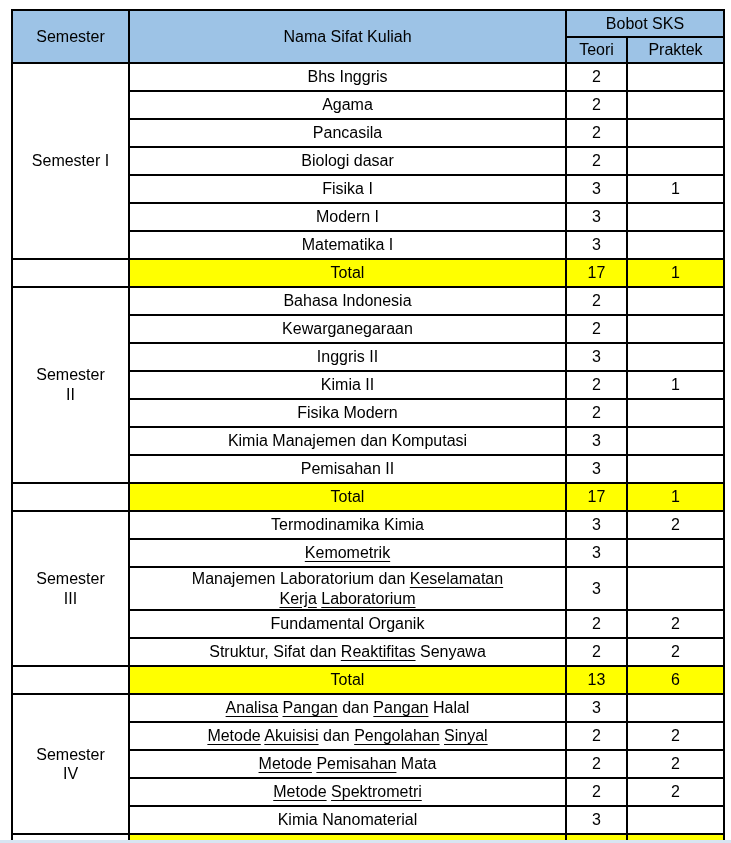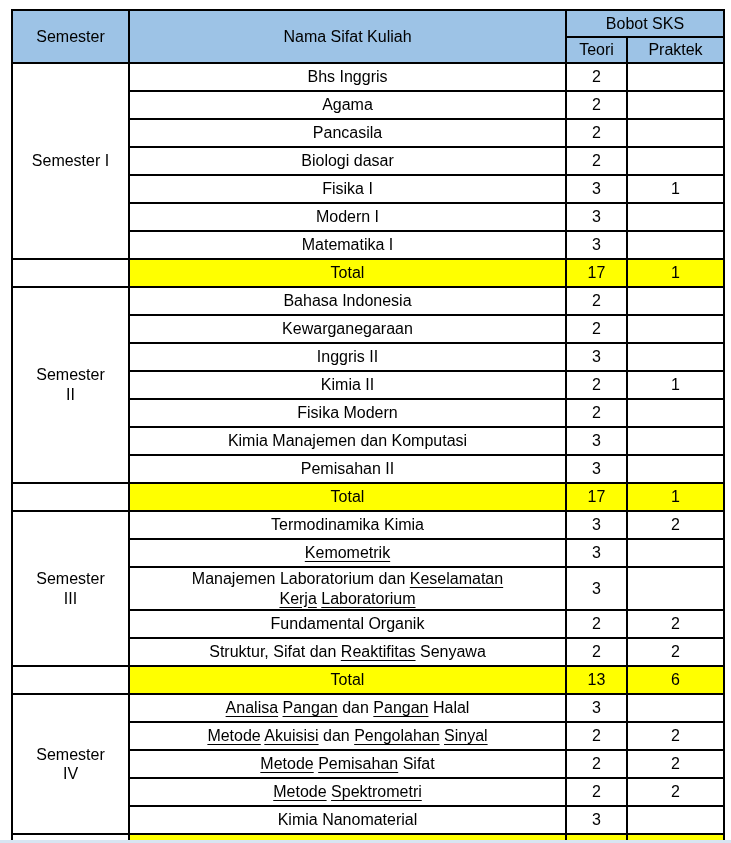--- a/index.html
+++ b/index.html
@@ -203,21 +203,21 @@
         <td class="name"><span class="sp">Analisa</span><span> </span><span class="sp">Pangan</span><span> dan </span><span class="sp">Pangan</span><span> Halal</span></td>
         <td>3</td>
         <td></td>
       </tr>
       <tr>
         <td class="name"><span class="sp">Metode</span><span> </span><span class="sp">Akuisisi</span><span> dan </span><span class="sp">Pengolahan</span><span> </span><span class="sp">Sinyal</span></td>
         <td>2</td>
         <td>2</td>
       </tr>
       <tr>
-        <td class="name"><span class="sp">Metode</span><span> </span><span class="sp">Pemisahan</span><span> Sifat</span></td>
+        <td class="name"><span class="sp">Metode</span><span> </span><span class="sp">Pemisahan</span><span> Mata</span></td>
         <td>2</td>
         <td>2</td>
       </tr>
       <tr>
         <td class="name"><span class="sp">Metode</span><span> </span><span class="sp">Spektrometri</span></td>
         <td>2</td>
         <td>2</td>
       </tr>
       <tr>
         <td class="name">Kimia Nanomaterial</td>

